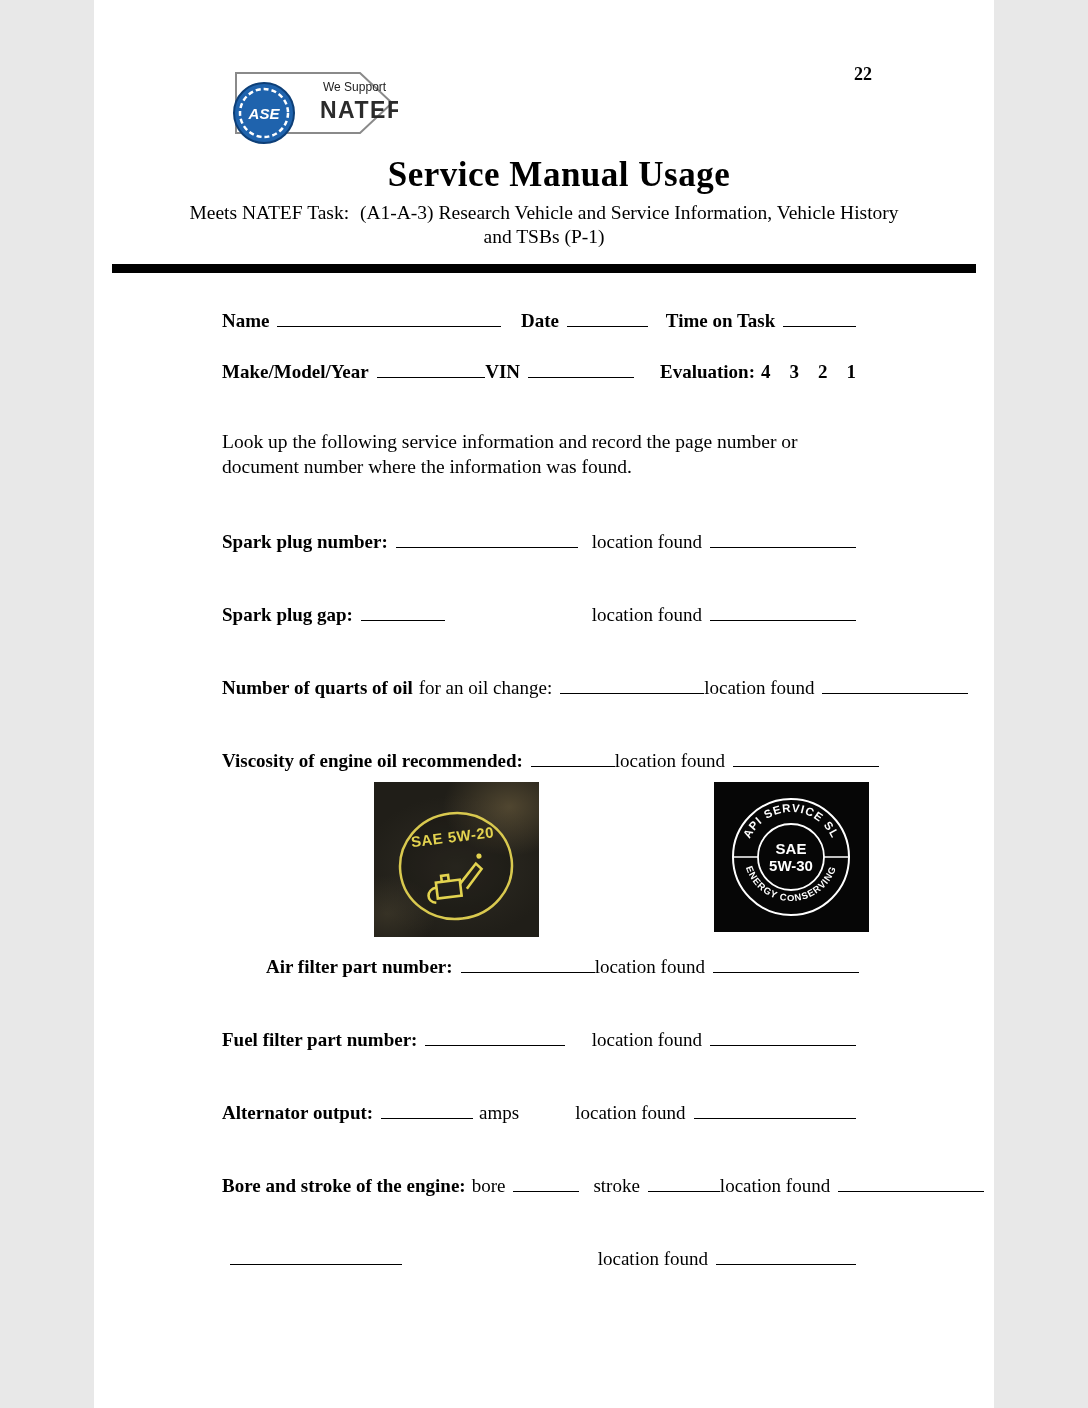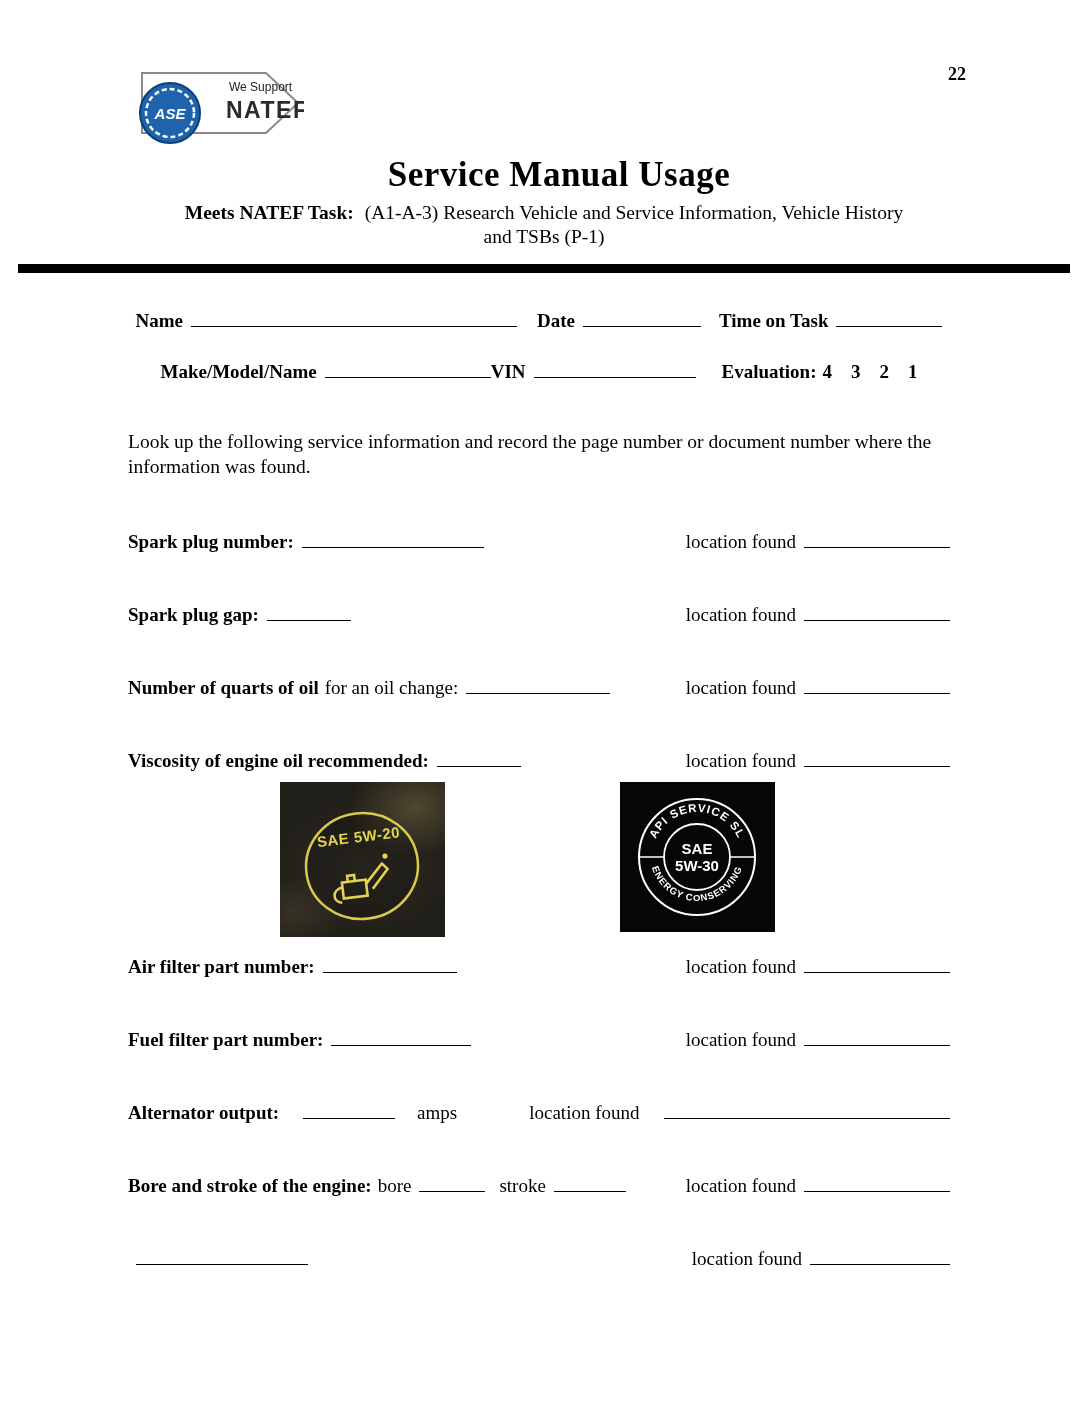--- a/index.html
+++ b/index.html
@@ -1,19 +1,19 @@
 <!DOCTYPE html>
 <html><head>
 <meta charset="utf-8">
 <style>
   * { margin:0; padding:0; box-sizing:border-box; }
   html,body { background:#e8e8e8; }
   .page {
     position:relative;
-    width:1088px; height:1408px;
+    width:900px; height:1408px;
     margin:0 auto;
     background:#ffffff;
     font-family:"Liberation Serif", serif;
     color:#000;
     overflow:hidden;
   }
   .page-number {
     position:absolute; top:64px; right:122px;
     font-weight:bold; font-size:18px;
   }
@@ -27,21 +27,21 @@
     font-size:35px; font-weight:bold;
     letter-spacing:.5px;
     padding-left:30px;
   }
   .subtitle {
     text-align:center;
     font-size:19.5px;
     margin-top:6px;
     line-height:1.25;
   }
-  .subtitle .b { font-weight:bold; }
+  .subtitle .b { font-weight:normal; }
   .rule {
     height:9px; background:#000;
     margin:14px 18px 0 18px;
   }
   .content { margin:0 138px 0 128px; font-size:19px; }
   .row { display:flex; align-items:baseline; white-space:nowrap;justify-content:center; }
   .row.split { justify-content:space-between; }
   .grp { display:flex; align-items:baseline; white-space:nowrap; }
   .b { font-weight:bold; }
   .blank {
@@ -55,22 +55,22 @@
   .pre { white-space:pre; }
   .row-name { margin-top:37px; }
   .row-make { margin-top:29px; }
   .instructions {
     margin-top:47px;
     max-width:822px;
     font-size:19.5px;
     line-height:1.28;
     white-space:normal;
   }
-  .item { margin-top:51px;gap:16px; }
-  .item-air { margin-top:16px; }
+  .item { margin-top:51px; }
+  .item-air { margin-top:16px;margin-left:44px; }
   .images {
     position:relative;
     margin-top:10px;
     height:158px;
   }
   .oil-cap-photo {
     position:absolute; left:152px; top:0;
     width:165px; height:155px;
     background:
       radial-gradient(95px 70px at 82% 16%, rgba(128,110,72,.5), transparent 70%),
@@ -121,21 +121,21 @@
     <div class="row row-name">
       <span class="b">Name</span>
       <span class="blank" style="width:326px"></span>
       <span class="b" style="margin-left:20px">Date</span>
       <span class="blank" style="width:118px"></span>
       <span class="b" style="margin-left:18px">Time on Task</span>
       <span class="blank" style="width:106px"></span>
     </div>
 
     <div class="row row-make">
-      <span class="b">Make/Model/Name</span>
+      <span class="b">Make/Model/Year</span>
       <span class="blank" style="width:166px"></span>
       <span class="b" style="">VIN</span>
       <span class="blank" style="width:162px"></span>
       <span class="b" style="margin-left:26px">Evaluation:</span>
       <span class="b pre lf">4    3    2    1</span>
     </div>
 
     <div class="instructions">Look up the following service information and record the page number or document number where the information was found.</div>
 
     <div class="row split item">

